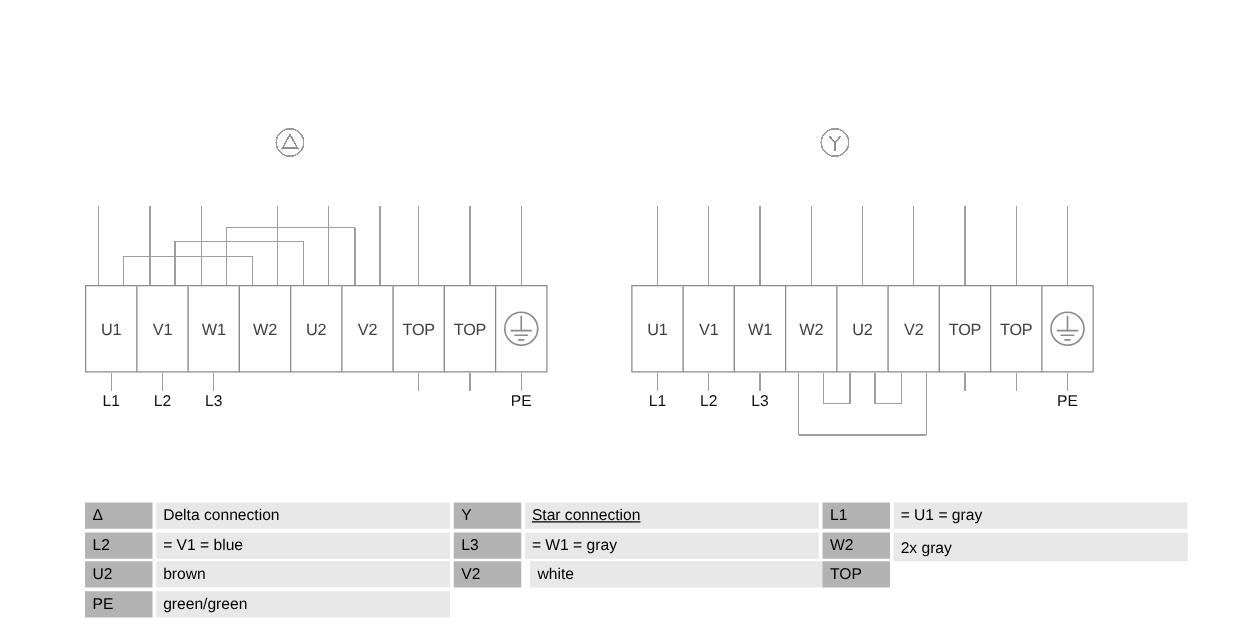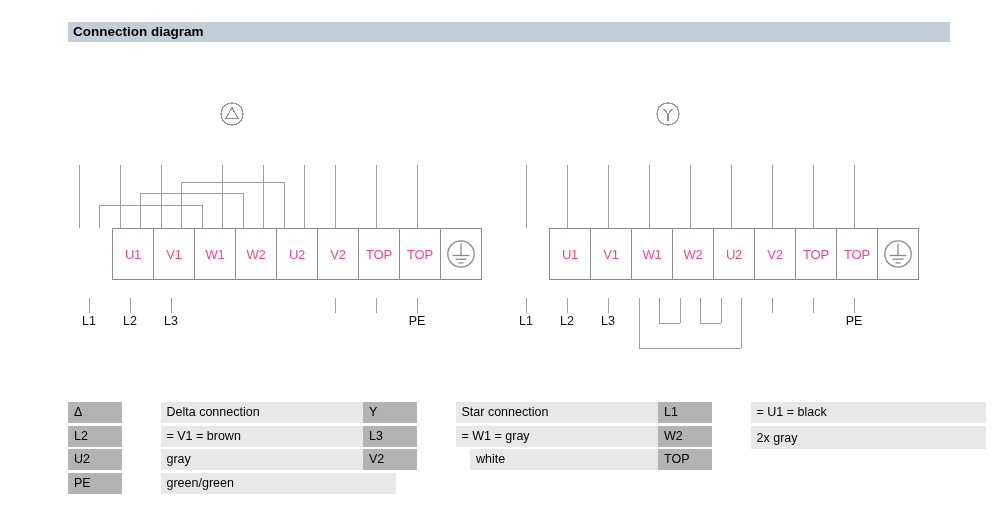--- a/index.html
+++ b/index.html
@@ -3,39 +3,36 @@
 <meta charset="utf-8">
 <style>
   html,body{margin:0;padding:0;background:#fff;}
   .page{position:relative;width:1000px;height:508px;background:#ffffff;
         font-family:"Liberation Sans",sans-serif;overflow:hidden;}
   .header{position:absolute;left:68px;top:22px;width:882px;height:20px;
           box-sizing:border-box;padding-left:5px;
           font-weight:bold;font-size:13.5px;line-height:20px;color:#000;}
   #wiring{position:absolute;left:0;top:0;}
   .tblock{position:absolute;top:228px;height:70px;}
-  .tcell{position:absolute;top:0;width:42px;height:52px;box-sizing:border-box;
+  .tcell{position:absolute;top:0;width:42px;height:70px;box-sizing:border-box;
          border:1px solid #8a8a8a;background:#fff;display:flex;
          align-items:center;justify-content:center;
-         font-size:13px;color:#ec4899;letter-spacing:-0.2px;margin-left:44px;}
+         font-size:13px;color:#404040;letter-spacing:-0.2px;}
   .plabel{position:absolute;top:314px;width:34px;text-align:center;
           font-size:12.5px;color:#111;}
   .lkey,.lval{position:absolute;height:21px;line-height:21px;font-size:12.5px;
           color:#000;box-sizing:border-box;padding-left:6px;overflow:hidden;
           white-space:nowrap;}
   .lkey{width:54px;}
-  .lval{width:235px;margin-left:36px;}
+  .lval{width:235px;}
 </style>
 </head>
 <body>
 
 <div class="page">
-  <div class="header" id="hdr" style="background: rgb(196, 206, 214);">
-    <span>Connection diagram</span>
-  </div>
 
   <svg id="wiring" width="1000" height="508" shape-rendering="crispEdges">
       <line x1="99" y1="205" x2="99" y2="228" stroke="#9e9e9e" stroke-width="1"></line>
       <line x1="202" y1="205" x2="202" y2="228" stroke="#9e9e9e" stroke-width="1"></line>
       <line x1="99" y1="205" x2="202" y2="205" stroke="#9e9e9e" stroke-width="1"></line>
       <line x1="140" y1="193" x2="140" y2="228" stroke="#9e9e9e" stroke-width="1"></line>
       <line x1="243" y1="193" x2="243" y2="228" stroke="#9e9e9e" stroke-width="1"></line>
       <line x1="140" y1="193" x2="243" y2="193" stroke="#9e9e9e" stroke-width="1"></line>
       <line x1="181" y1="182" x2="181" y2="228" stroke="#9e9e9e" stroke-width="1"></line>
       <line x1="284" y1="182" x2="284" y2="228" stroke="#9e9e9e" stroke-width="1"></line>
@@ -163,31 +160,31 @@
       <div class="plabel" style="left: 400px;">PE</div>
       <div class="plabel" style="left: 509px;">L1</div>
       <div class="plabel" style="left: 550px;">L2</div>
       <div class="plabel" style="left: 591px;">L3</div>
       <div class="plabel" style="left: 837px;">PE</div>
     </div>
   <div id="legend">
       <div class="lkey" style="left: 68px; top: 402px; background: rgb(179, 179, 179);">Δ</div>
       <div class="lval" style="left: 124.5px; top: 402px; background: rgb(232, 232, 232);">Delta connection</div>
       <div class="lkey" style="left: 363px; top: 402px; background: rgb(179, 179, 179);">Y</div>
-      <div class="lval" style="left: 419.5px; top: 402px; background: rgb(232, 232, 232);">Star connection</div>
+      <div class="lval" style="left: 419.5px; top: 402px; background: rgb(232, 232, 232); text-decoration: underline;">Star connection</div>
       <div class="lkey" style="left: 658px; top: 402px; background: rgb(179, 179, 179);">L1</div>
-      <div class="lval" style="left: 714.5px; top: 402px; background: rgb(232, 232, 232);">= U1 = black</div>
+      <div class="lval" style="left: 714.5px; top: 402px; background: rgb(232, 232, 232);">= U1 = gray</div>
       <div class="lkey" style="left: 68px; top: 425.5px; background: rgb(179, 179, 179);">L2</div>
-      <div class="lval" style="left: 124.5px; top: 425.5px; background: rgb(232, 232, 232);">= V1 = brown</div>
+      <div class="lval" style="left: 124.5px; top: 425.5px; background: rgb(232, 232, 232);">= V1 = blue</div>
       <div class="lkey" style="left: 363px; top: 425.5px; background: rgb(179, 179, 179);">L3</div>
       <div class="lval" style="left: 419.5px; top: 425.5px; background: rgb(232, 232, 232);">= W1 = gray</div>
       <div class="lkey" style="left: 658px; top: 425.5px; background: rgb(179, 179, 179);">W2</div>
       <div class="lval" style="left: 714.5px; top: 425.5px; background: rgb(232, 232, 232);">diagram</div>
       <div class="lkey" style="left: 68px; top: 449px; background: rgb(179, 179, 179);">U2</div>
-      <div class="lval" style="left: 124.5px; top: 449px; background: rgb(232, 232, 232);">gray</div>
+      <div class="lval" style="left: 124.5px; top: 449px; background: rgb(232, 232, 232);">brown</div>
       <div class="lkey" style="left: 363px; top: 449px; background: rgb(179, 179, 179);">V2</div>
-      <div class="lval" style="left: 434px; top: 449px; background: rgb(232, 232, 232);">white</div>
+      <div class="lval" style="left: 424px; top: 449px; background: rgb(232, 232, 232);">white</div>
       <div class="lkey" style="left: 658px; top: 449px; background: rgb(179, 179, 179);">TOP</div>
       <div class="lval" style="left: 714.5px; top: 428px; background: rgb(232, 232, 232);">2x gray</div>
       <div class="lkey" style="left: 68px; top: 472.5px; background: rgb(179, 179, 179);">PE</div>
       <div class="lval" style="left: 124.5px; top: 472.5px; background: rgb(232, 232, 232);">green/green</div>
     </div>
 </div>
 
 </body></html>

